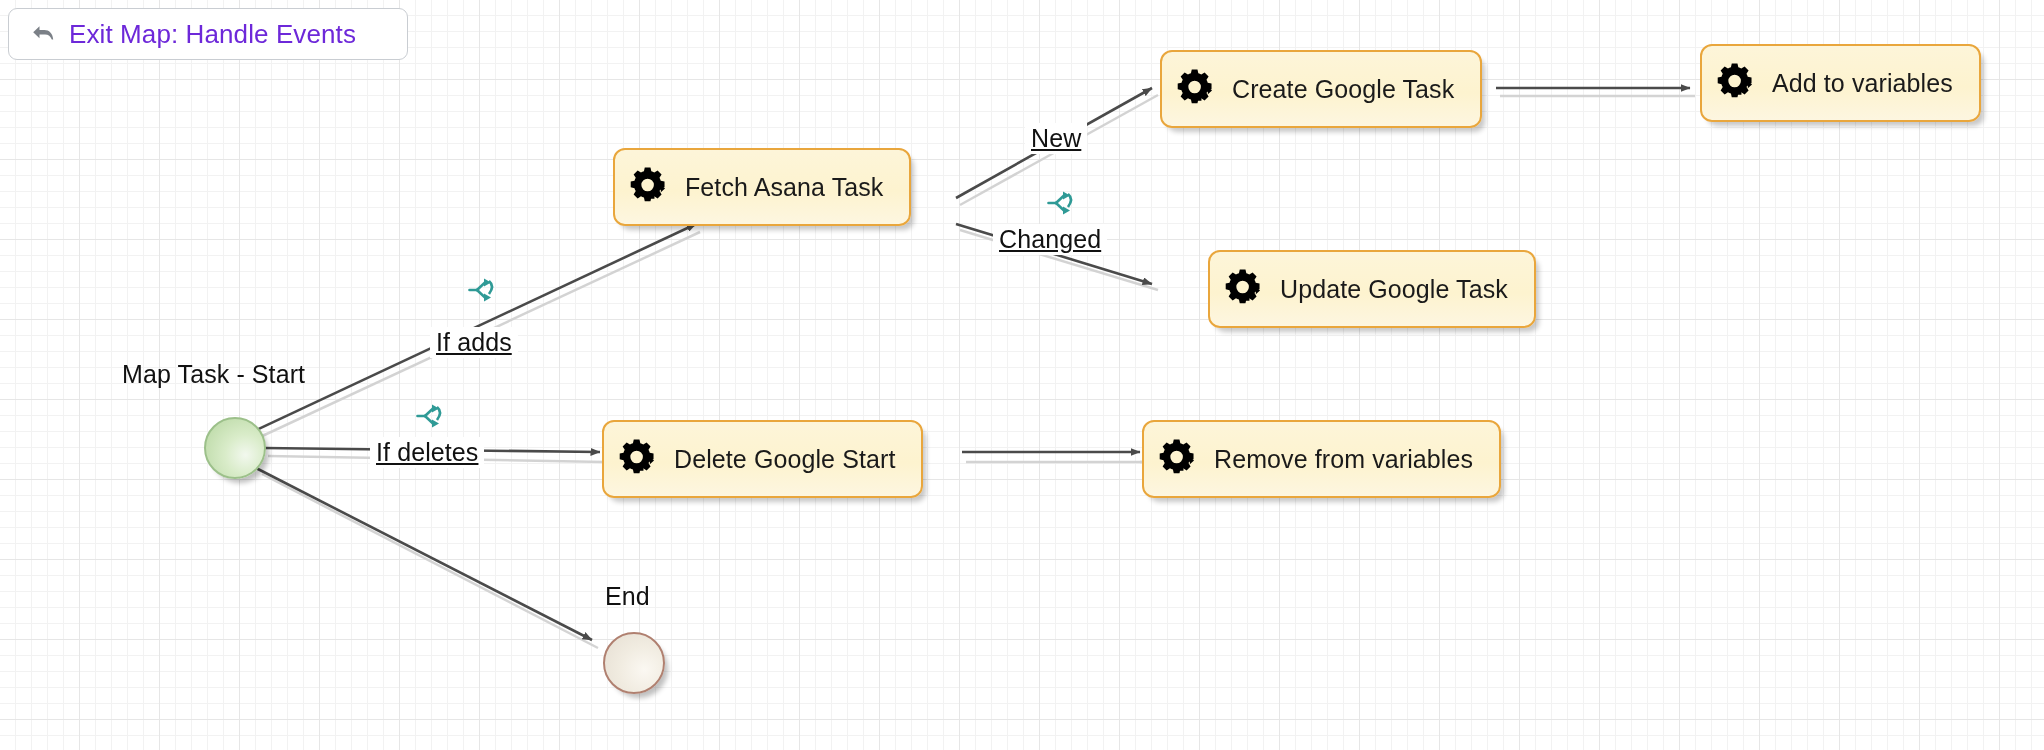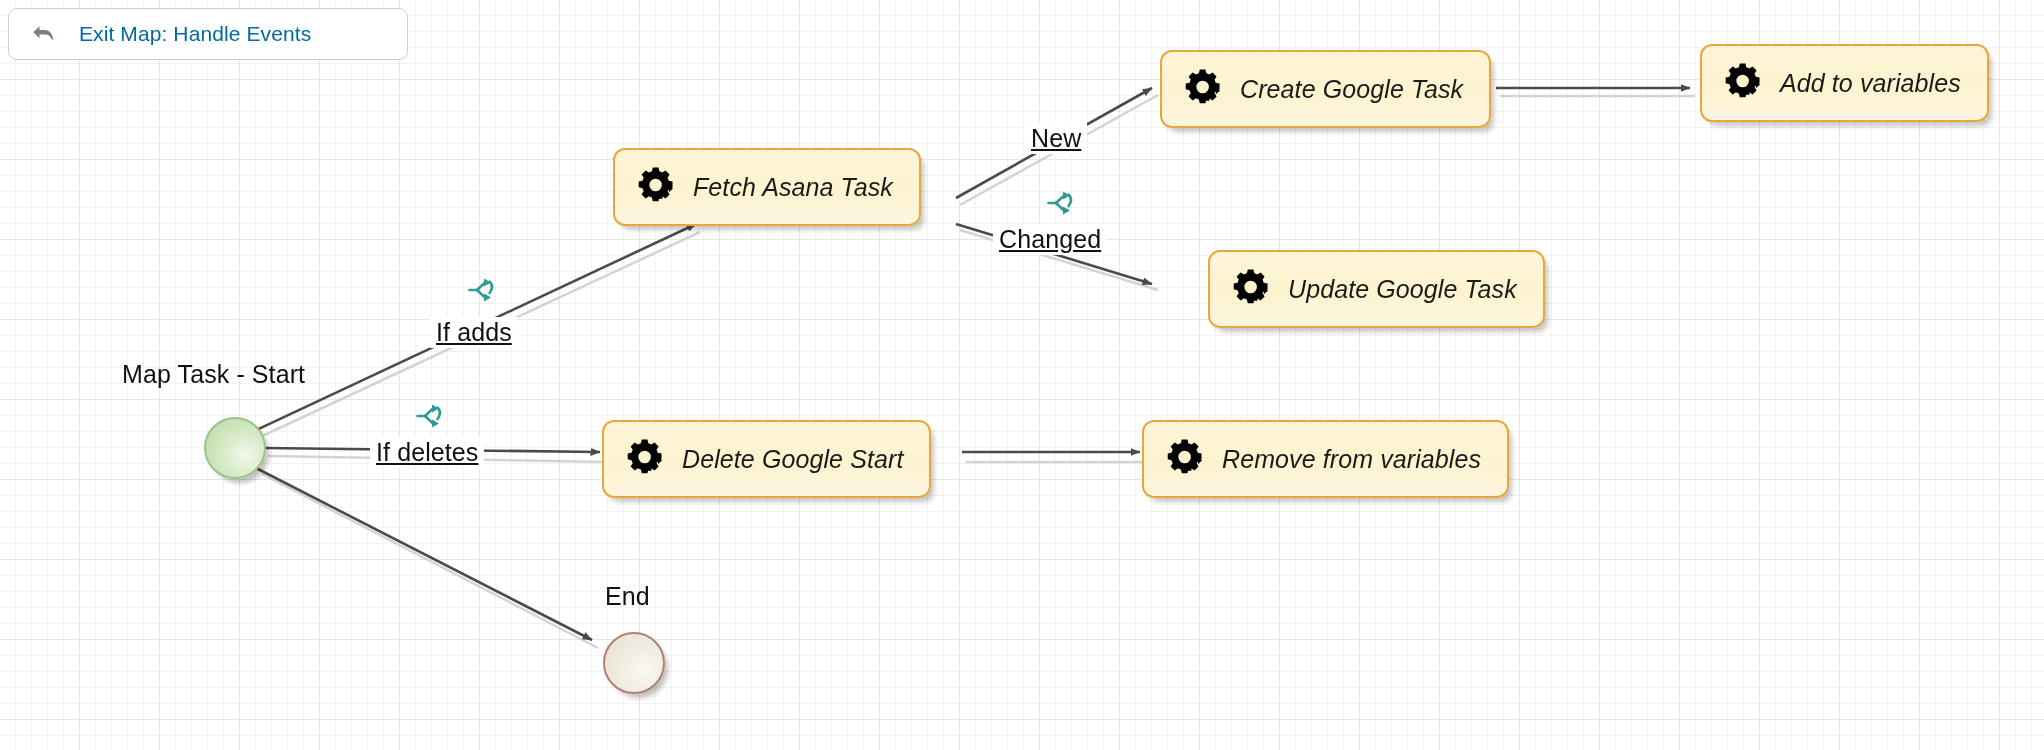--- a/index.html
+++ b/index.html
@@ -43,53 +43,51 @@
     align-items: center;
     gap: 14px;
     padding: 0 22px;
     background: #ffffff;
     border: 1px solid #c9cdd2;
     border-radius: 9px;
     cursor: pointer;
     user-select: none;
   }
   .exit-btn .exit-label {
-    font-size: 21px;
-    color: #0369a1;
+    font-size: 26px;
+    color: #6d28d9;
     letter-spacing: .1px;
     white-space: nowrap;
-    margin-left: 10px;
   }
   .exit-btn svg { display: block; }
 
   
   #edges {
     position: absolute;
     left: 0; top: 0;
     width: 2044px;
     height: 750px;
     pointer-events: none;
   }
 
   
   .node {
     position: absolute;
     box-sizing: border-box;
     display: flex;
     align-items: center;
     gap: 18px;
-    padding: 0 26px 0 22px;
+    padding: 0 26px 0 14px;
     height: 78px;
     border: 2px solid #e9a63c;
     border-radius: 12px;
     background: linear-gradient(180deg, #fdf5d9 0%, #fdf3cf 55%, #fdf6e0 100%);
     box-shadow: 5px 6px 5px -2px rgba(0,0,0,0.22);
     cursor: pointer;
     white-space: nowrap;
-    font-style: italic;
   }
   .node .node-label {
     font-size: 25px;
     color: #1a1a1a;
     letter-spacing: .1px;
   }
   .node .gear { flex: none; display: block; }
 
   
   .circle-node {
@@ -296,21 +294,21 @@
       <g stroke="#2f9a96" stroke-width="2.6" fill="none" stroke-linecap="round">
         <path d="M2.5 13 H10"></path>
         <path d="M10 13 L18 5.5"></path>
         <path d="M10 13 L18 20.5"></path>
       </g>
       <path d="M17 1.5 L24 5.5 L17 9.5 Z" fill="#2f9a96"></path>
       <path d="M17 16.5 L24 20.5 L17 24.5 Z" fill="#2f9a96"></path>
       <path d="M22 4 q6 5 0 13" stroke="#2f9a96" stroke-width="2.6" fill="none"></path>
     </svg>
   </div>
-  <div class="flabel onedge" style="left:430px; top:317px;text-align:center;">If adds</div>
+  <div class="flabel onedge" style="left:430px; top:327px;text-align:center;">If adds</div>
 
   <div class="branch-icon" style="left:415px; top:403px;">
     <svg width="30" height="26" viewBox="0 0 30 26">
       <g stroke="#2f9a96" stroke-width="2.6" fill="none" stroke-linecap="round">
         <path d="M2.5 13 H10"></path>
         <path d="M10 13 L18 5.5"></path>
         <path d="M10 13 L18 20.5"></path>
       </g>
       <path d="M17 1.5 L24 5.5 L17 9.5 Z" fill="#2f9a96"></path>
       <path d="M17 16.5 L24 20.5 L17 24.5 Z" fill="#2f9a96"></path>

